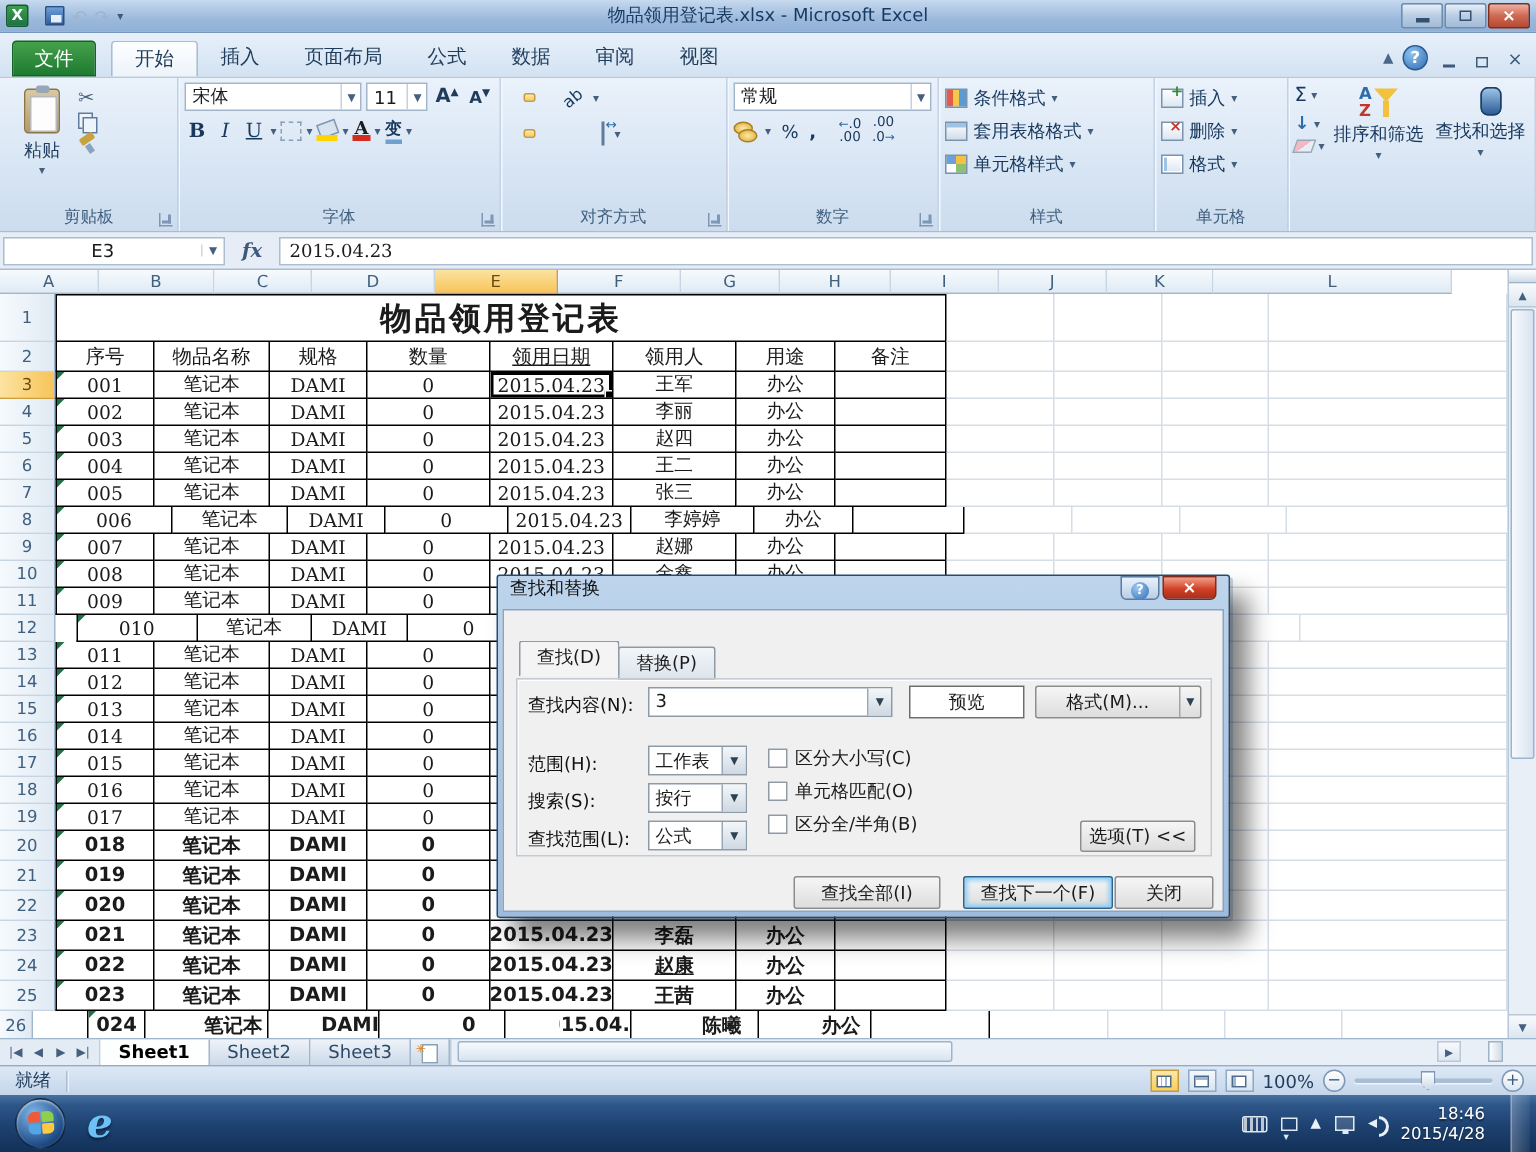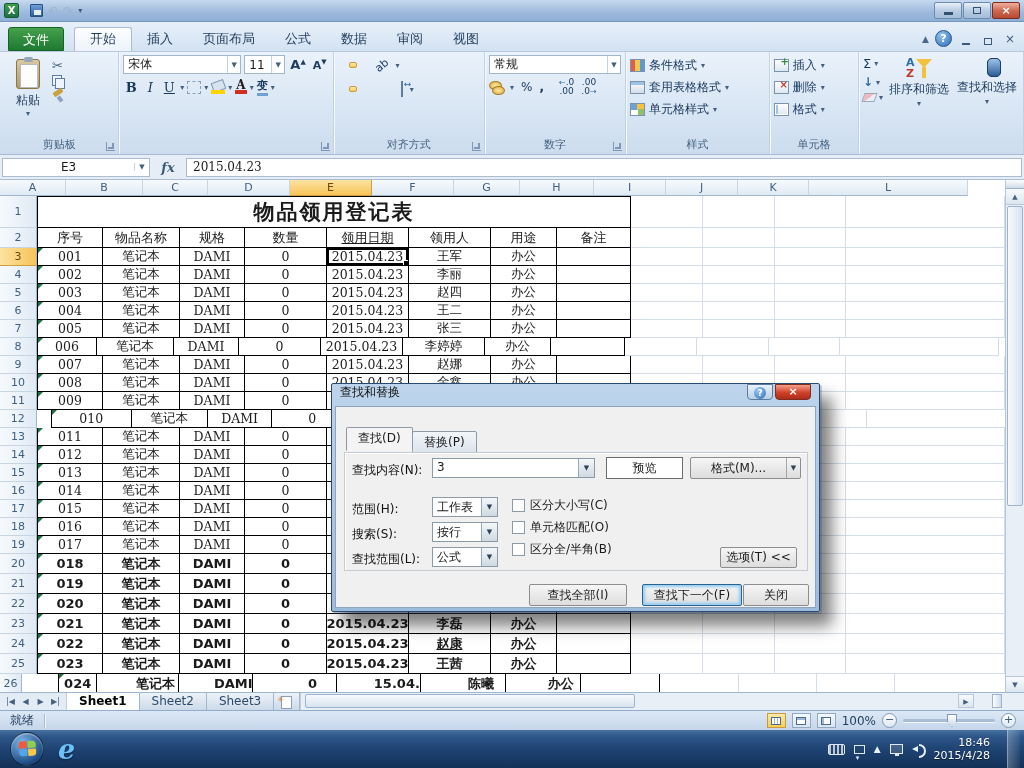--- a/index.html
+++ b/index.html
@@ -251,20 +251,21 @@
 <body>
 
 <div class="titlebar">
   <div class="qat">
     <div class="xl-appicon">X</div>
     <div class="floppy"></div>
     <span class="ghost">↶</span>
     <span class="ghost">↷</span>
     <span class="qat-dd">▾</span>
   </div>
+  <div class="title-text">物品领用登记表.xlsx  -  Microsoft Excel</div>
   <div class="winbtns">
     <div class="wbtn">
         <span class="bar"></span>
       </div>
     <div class="wbtn">
         <span class="rest"></span>
       </div>
     <div class="wbtn close">×</div>
   </div>
 </div>
@@ -329,20 +330,21 @@
         <span class="dd">▾</span>
       <span class="bordic"></span>
         <span class="dd">▾</span>
       <span class="fillic"></span>
         <span class="dd">▾</span>
       <span class="fcolic">A</span>
         <span class="dd">▾</span>
       <span class="wenic">变</span>
         <span class="dd">▾</span>
     </div>
+    <div class="glabel">字体</div>
     <div class="launch"></div>
   </div>
 
   <div class="rgroup g-align">
     <div class="frow">
       <span class="albtn"><span class="bars"></span></span>
       <span class="albtn on"><span class="bars"></span></span>
       <span class="albtn"><span class="bars"></span></span>
       <span class="albtn"><span class="orient">ab</span></span>
         <span class="dd">▾</span>
@@ -566,21 +568,21 @@
         <div class="cell tb" style="width: 82px;">张三</div>
         <div class="cell tb" style="width: 66px;">办公</div>
         <div class="cell tb" style="width: 74px;"></div>
         <div class="cell gc" style="width: 72px;"></div>
         <div class="cell gc" style="width: 72px;"></div>
         <div class="cell gc" style="width: 71px;"></div>
         <div class="cell gc" style="width: 159px;"></div>
       </div>
       <div class="grow" style="height: 18px;">
         <div class="rn">8</div>
-        <div class="cell tb first" style="width: 60px;">006<span class="tri"></span></div>
+        <div class="cell tb first" style="width: 78px;">006<span class="tri"></span></div>
         <div class="cell tb" style="width: 77px;">笔记本</div>
         <div class="cell tb" style="width: 65px;">DAMI</div>
         <div class="cell tb" style="width: 82px;">0</div>
         <div class="cell tb" style="width: 82px;">2015.04.23</div>
         <div class="cell tb" style="width: 82px;">李婷婷</div>
         <div class="cell tb" style="width: 66px;">办公</div>
         <div class="cell tb" style="width: 74px;"></div>
         <div class="cell gc" style="width: 72px;"></div>
         <div class="cell gc" style="width: 72px;"></div>
         <div class="cell gc" style="width: 71px;"></div>

